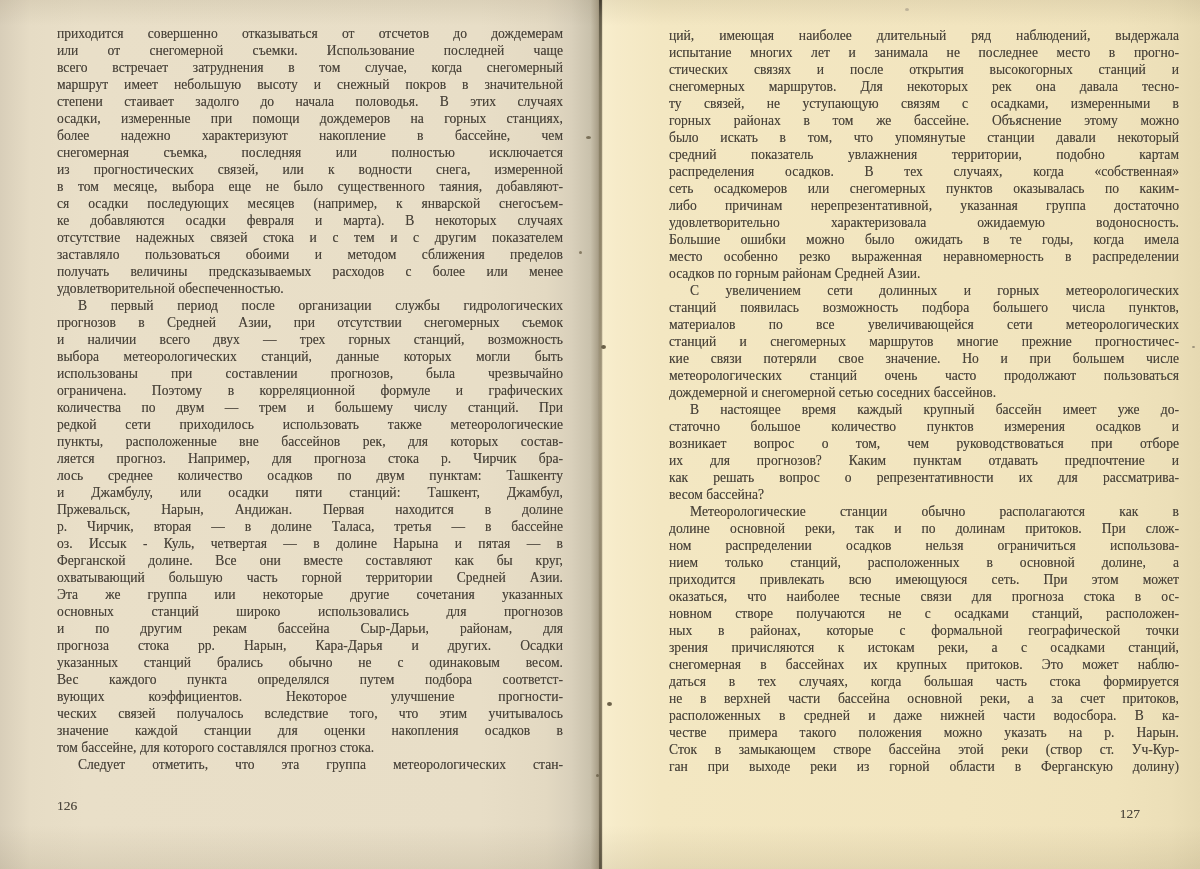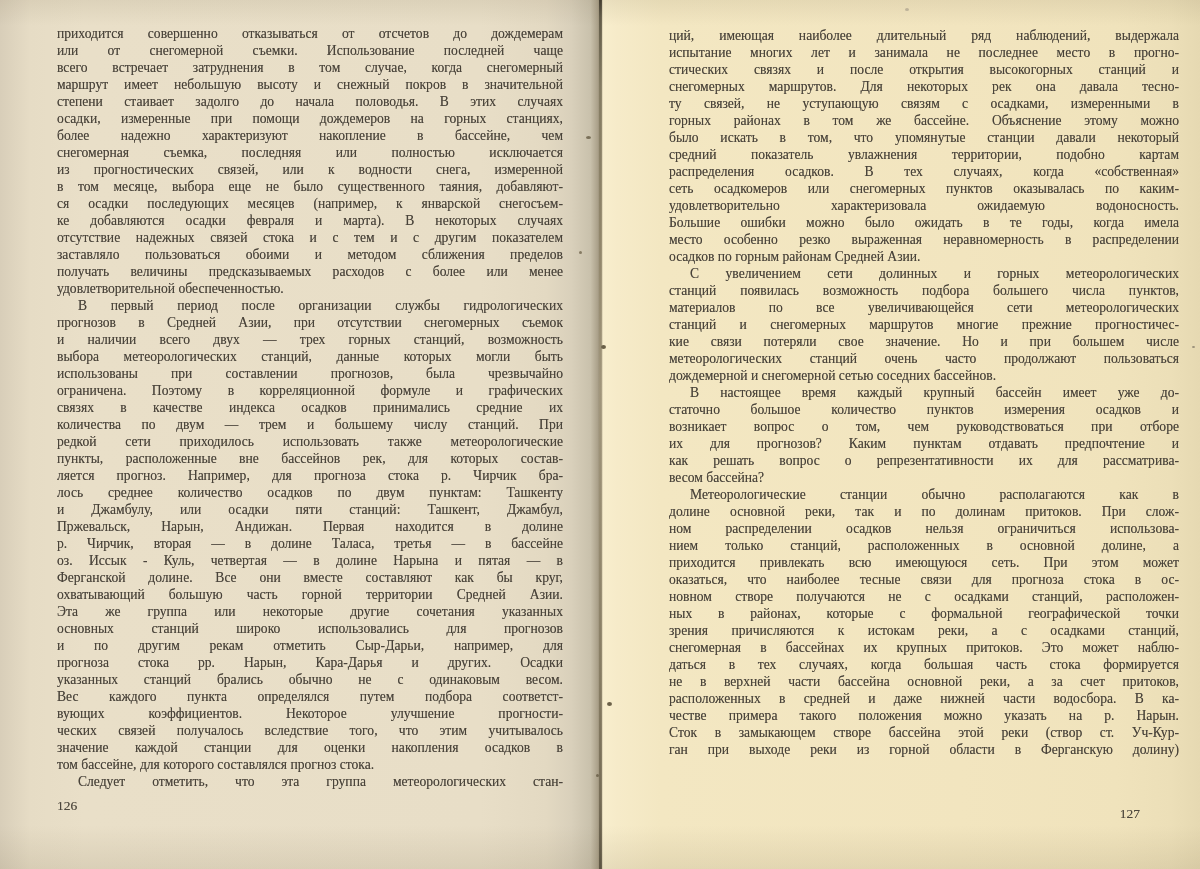--- a/index.html
+++ b/index.html
@@ -76,35 +76,34 @@
         <div class="line">получать величины предсказываемых расходов с более или менее</div>
         <div class="line last">удовлетворительной обеспеченностью.</div>
       </div>
       <div class="para">
         <div class="line indent">В первый период после организации службы гидрологических</div>
         <div class="line">прогнозов в Средней Азии, при отсутствии снегомерных съемок</div>
         <div class="line">и наличии всего двух — трех горных станций, возможность</div>
         <div class="line">выбора метеорологических станций, данные которых могли быть</div>
         <div class="line">использованы при составлении прогнозов, была чрезвычайно</div>
         <div class="line">ограничена. Поэтому в корреляционной формуле и графических</div>
-        <div class="line">связях в качестве индекса осадков принимались средние их</div>
         <div class="line">количества по двум — трем и большему числу станций. При</div>
         <div class="line">редкой сети приходилось использовать также метеорологические</div>
         <div class="line">пункты, расположенные вне бассейнов рек, для которых состав-</div>
         <div class="line">ляется прогноз. Например, для прогноза стока р. Чирчик бра-</div>
         <div class="line">лось среднее количество осадков по двум пунктам: Ташкенту</div>
         <div class="line">и Джамбулу, или осадки пяти станций: Ташкент, Джамбул,</div>
         <div class="line">Пржевальск, Нарын, Андижан. Первая находится в долине</div>
         <div class="line">р. Чирчик, вторая — в долине Таласа, третья — в бассейне</div>
         <div class="line">оз. Иссык - Куль, четвертая — в долине Нарына и пятая — в</div>
         <div class="line">Ферганской долине. Все они вместе составляют как бы круг,</div>
         <div class="line">охватывающий большую часть горной территории Средней Азии.</div>
         <div class="line">Эта же группа или некоторые другие сочетания указанных</div>
         <div class="line">основных станций широко использовались для прогнозов</div>
-        <div class="line">и по другим рекам отметить Сыр-Дарьи, например, для</div>
+        <div class="line">и по другим рекам бассейна Сыр-Дарьи, районам, для</div>
         <div class="line">прогноза стока рр. Нарын, Кара-Дарья и других. Осадки</div>
         <div class="line">указанных станций брались обычно не с одинаковым весом.</div>
         <div class="line">Вес каждого пункта определялся путем подбора соответст-</div>
         <div class="line">вующих коэффициентов. Некоторое улучшение прогности-</div>
         <div class="line">ческих связей получалось вследствие того, что этим учитывалось</div>
         <div class="line">значение каждой станции для оценки накопления осадков в</div>
         <div class="line last">том бассейне, для которого составлялся прогноз стока.</div>
       </div>
       <div class="para">
         <div class="line indent">Следует отметить, что эта группа метеорологических стан-</div>
@@ -116,20 +115,21 @@
         <div class="line">ций, имеющая наиболее длительный ряд наблюдений, выдержала</div>
         <div class="line">испытание многих лет и занимала не последнее место в прогно-</div>
         <div class="line">стических связях и после открытия высокогорных станций и</div>
         <div class="line">снегомерных маршрутов. Для некоторых рек она давала тесно-</div>
         <div class="line">ту связей, не уступающую связям с осадками, измеренными в</div>
         <div class="line">горных районах в том же бассейне. Объяснение этому можно</div>
         <div class="line">было искать в том, что упомянутые станции давали некоторый</div>
         <div class="line">средний показатель увлажнения территории, подобно картам</div>
         <div class="line">распределения осадков. В тех случаях, когда «собственная»</div>
         <div class="line">сеть осадкомеров или снегомерных пунктов оказывалась по каким-</div>
+        <div class="line">либо причинам нерепрезентативной, указанная группа достаточно</div>
         <div class="line">удовлетворительно характеризовала ожидаемую водоносность.</div>
         <div class="line">Большие ошибки можно было ожидать в те годы, когда имела</div>
         <div class="line">место особенно резко выраженная неравномерность в распределении</div>
         <div class="line last">осадков по горным районам Средней Азии.</div>
       </div>
       <div class="para">
         <div class="line indent">С увеличением сети долинных и горных метеорологических</div>
         <div class="line">станций появилась возможность подбора большего числа пунктов,</div>
         <div class="line">материалов по все увеличивающейся сети метеорологических</div>
         <div class="line">станций и снегомерных маршрутов многие прежние прогностичес-</div>

